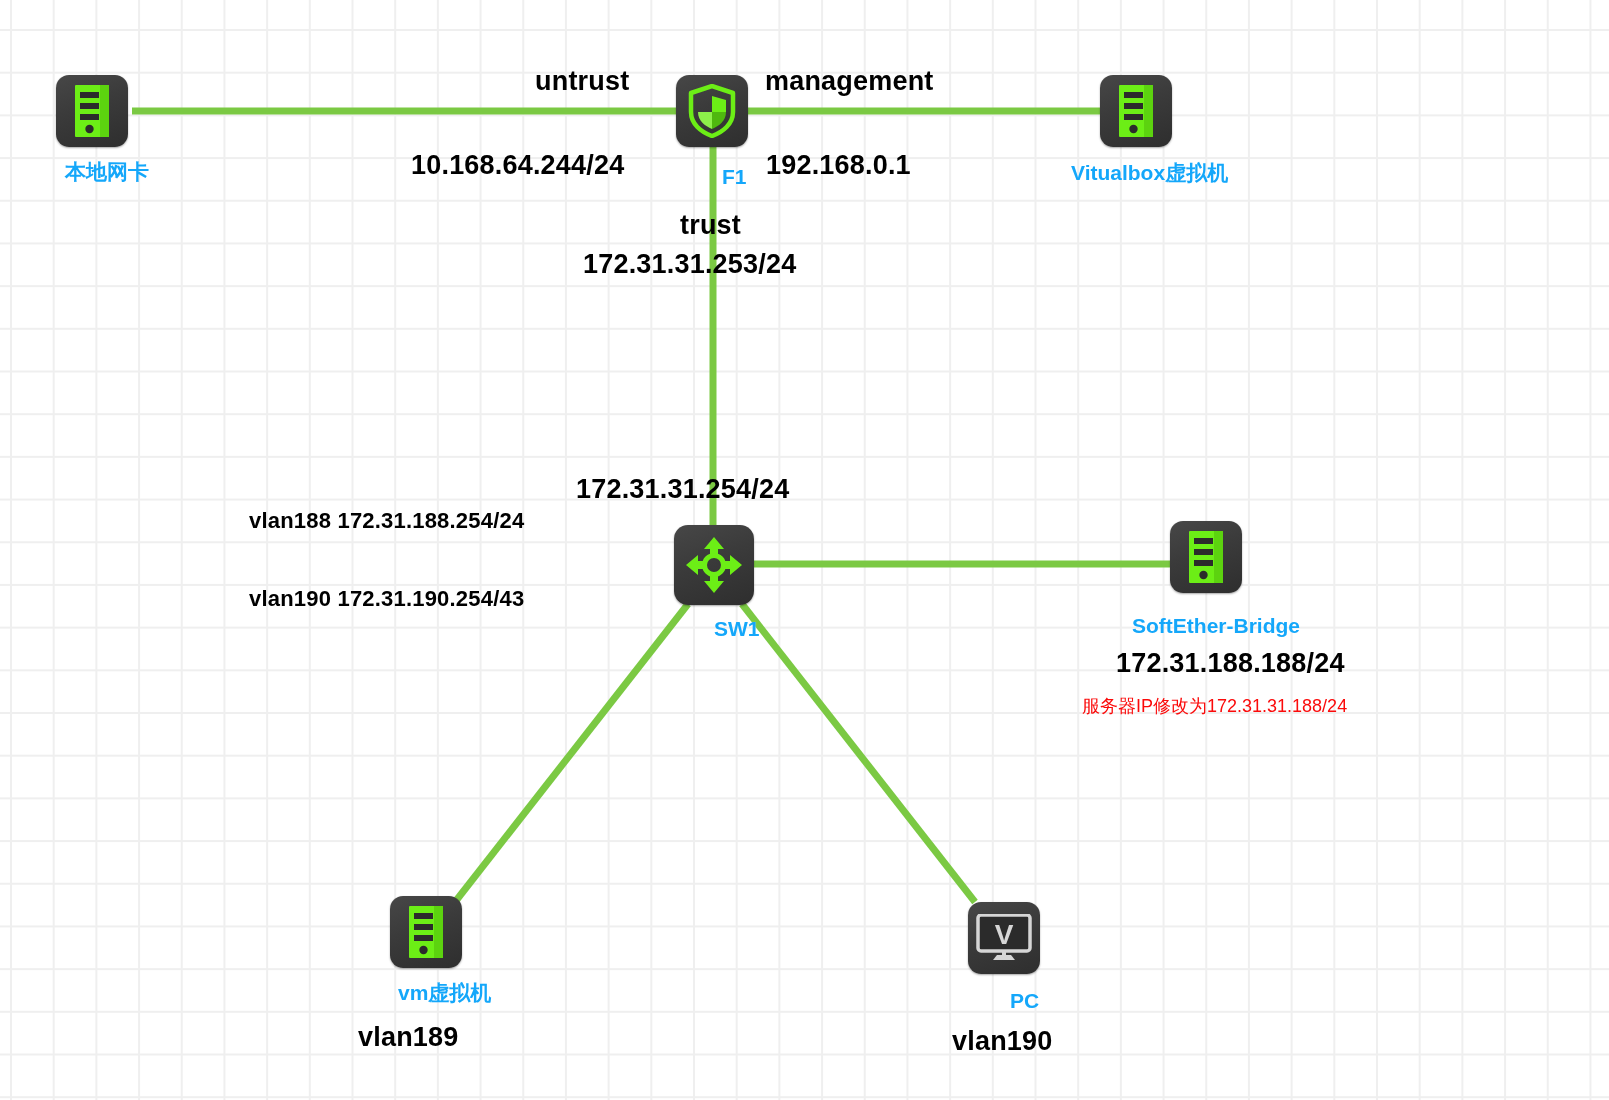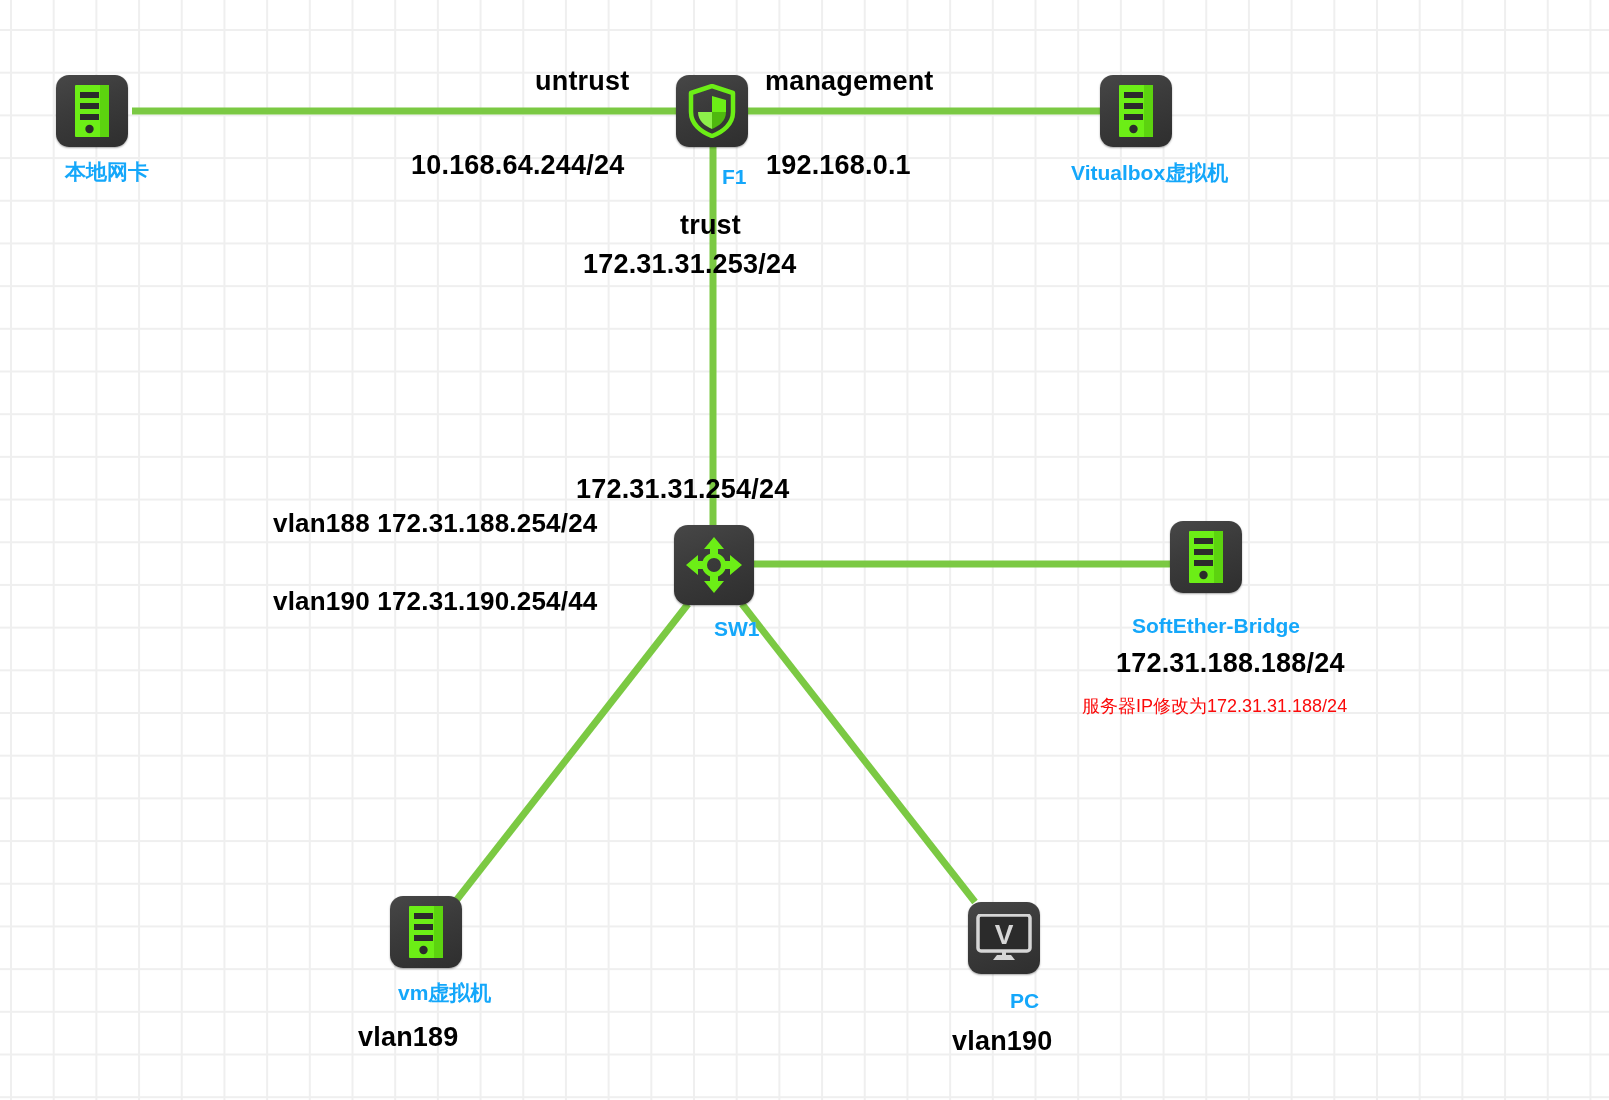--- a/index.html
+++ b/index.html
@@ -68,21 +68,21 @@
 
   
   .ann {
     position: absolute;
     white-space: nowrap;
     color: #000000;
     font-weight: bold;
     font-size: 27px;
     letter-spacing: 0.2px;
   }
-  .ann.vlanline { font-size: 26px; margin-left: 24px; }
+  .ann.vlanline { font-size: 22px; }
   .ann.red {
     color: #fb0a0a;
     font-weight: normal;
     font-size: 18px;
     letter-spacing: 0;
   }
 </style>
 </head>
 <body>
 
@@ -206,21 +206,21 @@
 
   <div class="ann" style="left:766px; top:150px;">192.168.0.1</div>
 
   <div class="ann" style="left:680px; top:210px;">trust</div>
 
   <div class="ann" style="left:583px; top:249px;text-align:center;">172.31.31.253/24</div>
 
   <div class="ann" style="left:576px; top:446px;margin-top:28px;">172.31.31.254/24</div>
 
   <div class="ann vlanline" style="left:249px; top:508px;">vlan188 172.31.188.254/24</div>
-  <div class="ann vlanline" style="left:249px; top:586px;">vlan190 172.31.190.254/44</div>
+  <div class="ann vlanline" style="left:249px; top:586px;">vlan190 172.31.190.254/43</div>
 
   <div class="ann" style="left:1116px; top:648px;">172.31.188.188/24</div>
 
   <div class="ann red" style="left:1082px; top:694px;">服务器IP修改为172.31.31.188/24</div>
 
   <div class="ann" style="left:358px; top:1022px;text-align:center;">vlan189</div>
 
   <div class="ann" style="left:952px; top:1026px;">vlan190</div>
 
 </div>

